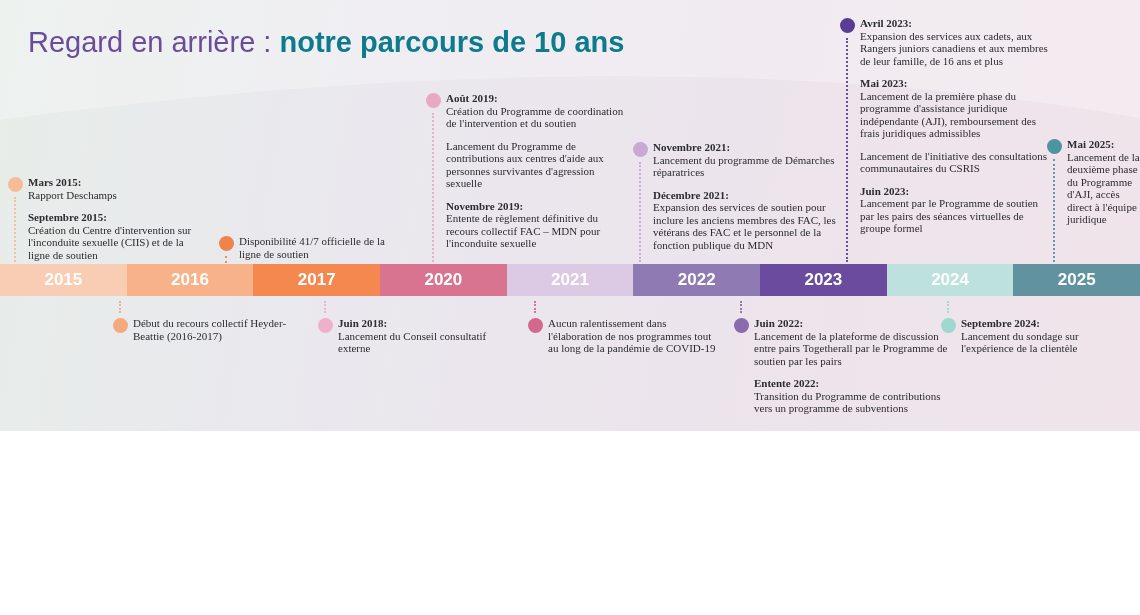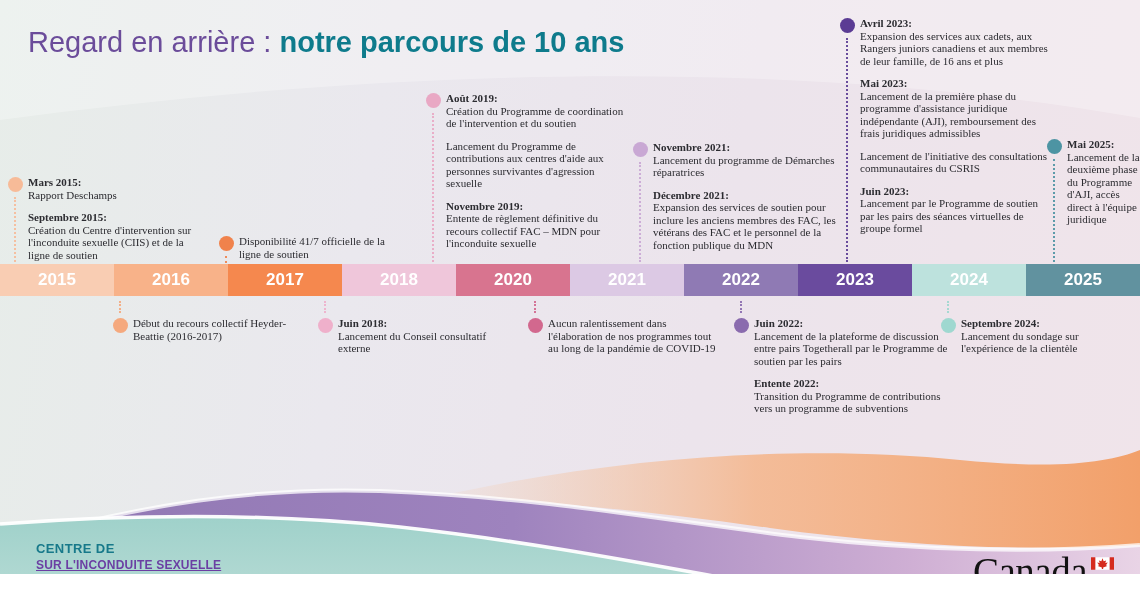--- a/index.html
+++ b/index.html
@@ -1,17 +1,17 @@
 <!DOCTYPE html>
 <html><head>
 <meta charset="utf-8">
 <style>
   html,body{margin:0;padding:0;}
   body{font-family:"Liberation Sans", sans-serif;}
-  .stage{position:relative;width:1140px;height:574px;overflow:hidden;
+  .stage{position:relative;width:1140px;height:431px;overflow:hidden;
          background:linear-gradient(100deg,#e7ede9 0%,#eae8ee 32%,#ece4ec 62%,#f0e4ea 100%);}
   .bgsvg{position:absolute;inset:0;z-index:0;}
   .title{position:absolute;left:28px;top:25px;font-size:29px;line-height:1.2;z-index:2;white-space:nowrap;}
   .title .pre{font-weight:400;}
   .title .emp{font-weight:700;}
   .bar{position:absolute;left:0;top:264px;width:1140px;height:32px;display:flex;z-index:1;}
   .yr{flex:1;color:#ffffff;font-weight:700;font-size:17px;line-height:32px;text-align:center;}
   .event{position:absolute;font-size:11px;line-height:12.5px;color:#2c2c31;z-index:2;font-family:Liberation Serif, serif;}
   .dot{position:absolute;left:-20px;top:1px;width:15px;height:15px;border-radius:50%;}
   .cline{position:absolute;left:-14px;width:0;border-left:2px dotted currentColor;opacity:.9;}
@@ -61,21 +61,20 @@
   </svg>
 
   <div class="title">
     <span class="pre" style="color: rgb(107, 76, 154);">Regard en arrière : </span><span class="emp" style="color: rgb(14, 123, 140);">notre parcours de 10 ans</span>
   </div>
 
   <div class="bar">
     <div class="yr" style="background: rgb(249, 205, 179);">2015</div>
     <div class="yr" style="background: rgb(248, 178, 137);">2016</div>
     <div class="yr" style="background: rgb(245, 136, 78);">2017</div>
-    <div class="yr" style="background: rgb(239, 198, 218);">2018</div>
     <div class="yr" style="background: rgb(216, 116, 143);">2020</div>
     <div class="yr" style="background: rgb(220, 201, 228);">2021</div>
     <div class="yr" style="background: rgb(143, 122, 180);">2022</div>
     <div class="yr" style="background: rgb(106, 75, 158);">2023</div>
     <div class="yr" style="background: rgb(189, 226, 221);">2024</div>
     <div class="yr" style="background: rgb(97, 146, 159);">2025</div>
   </div>
 
   <div class="event" style="left:28px;top:176px;width:178px">
     <span class="dot" style="background: rgb(247, 187, 152);"></span>

